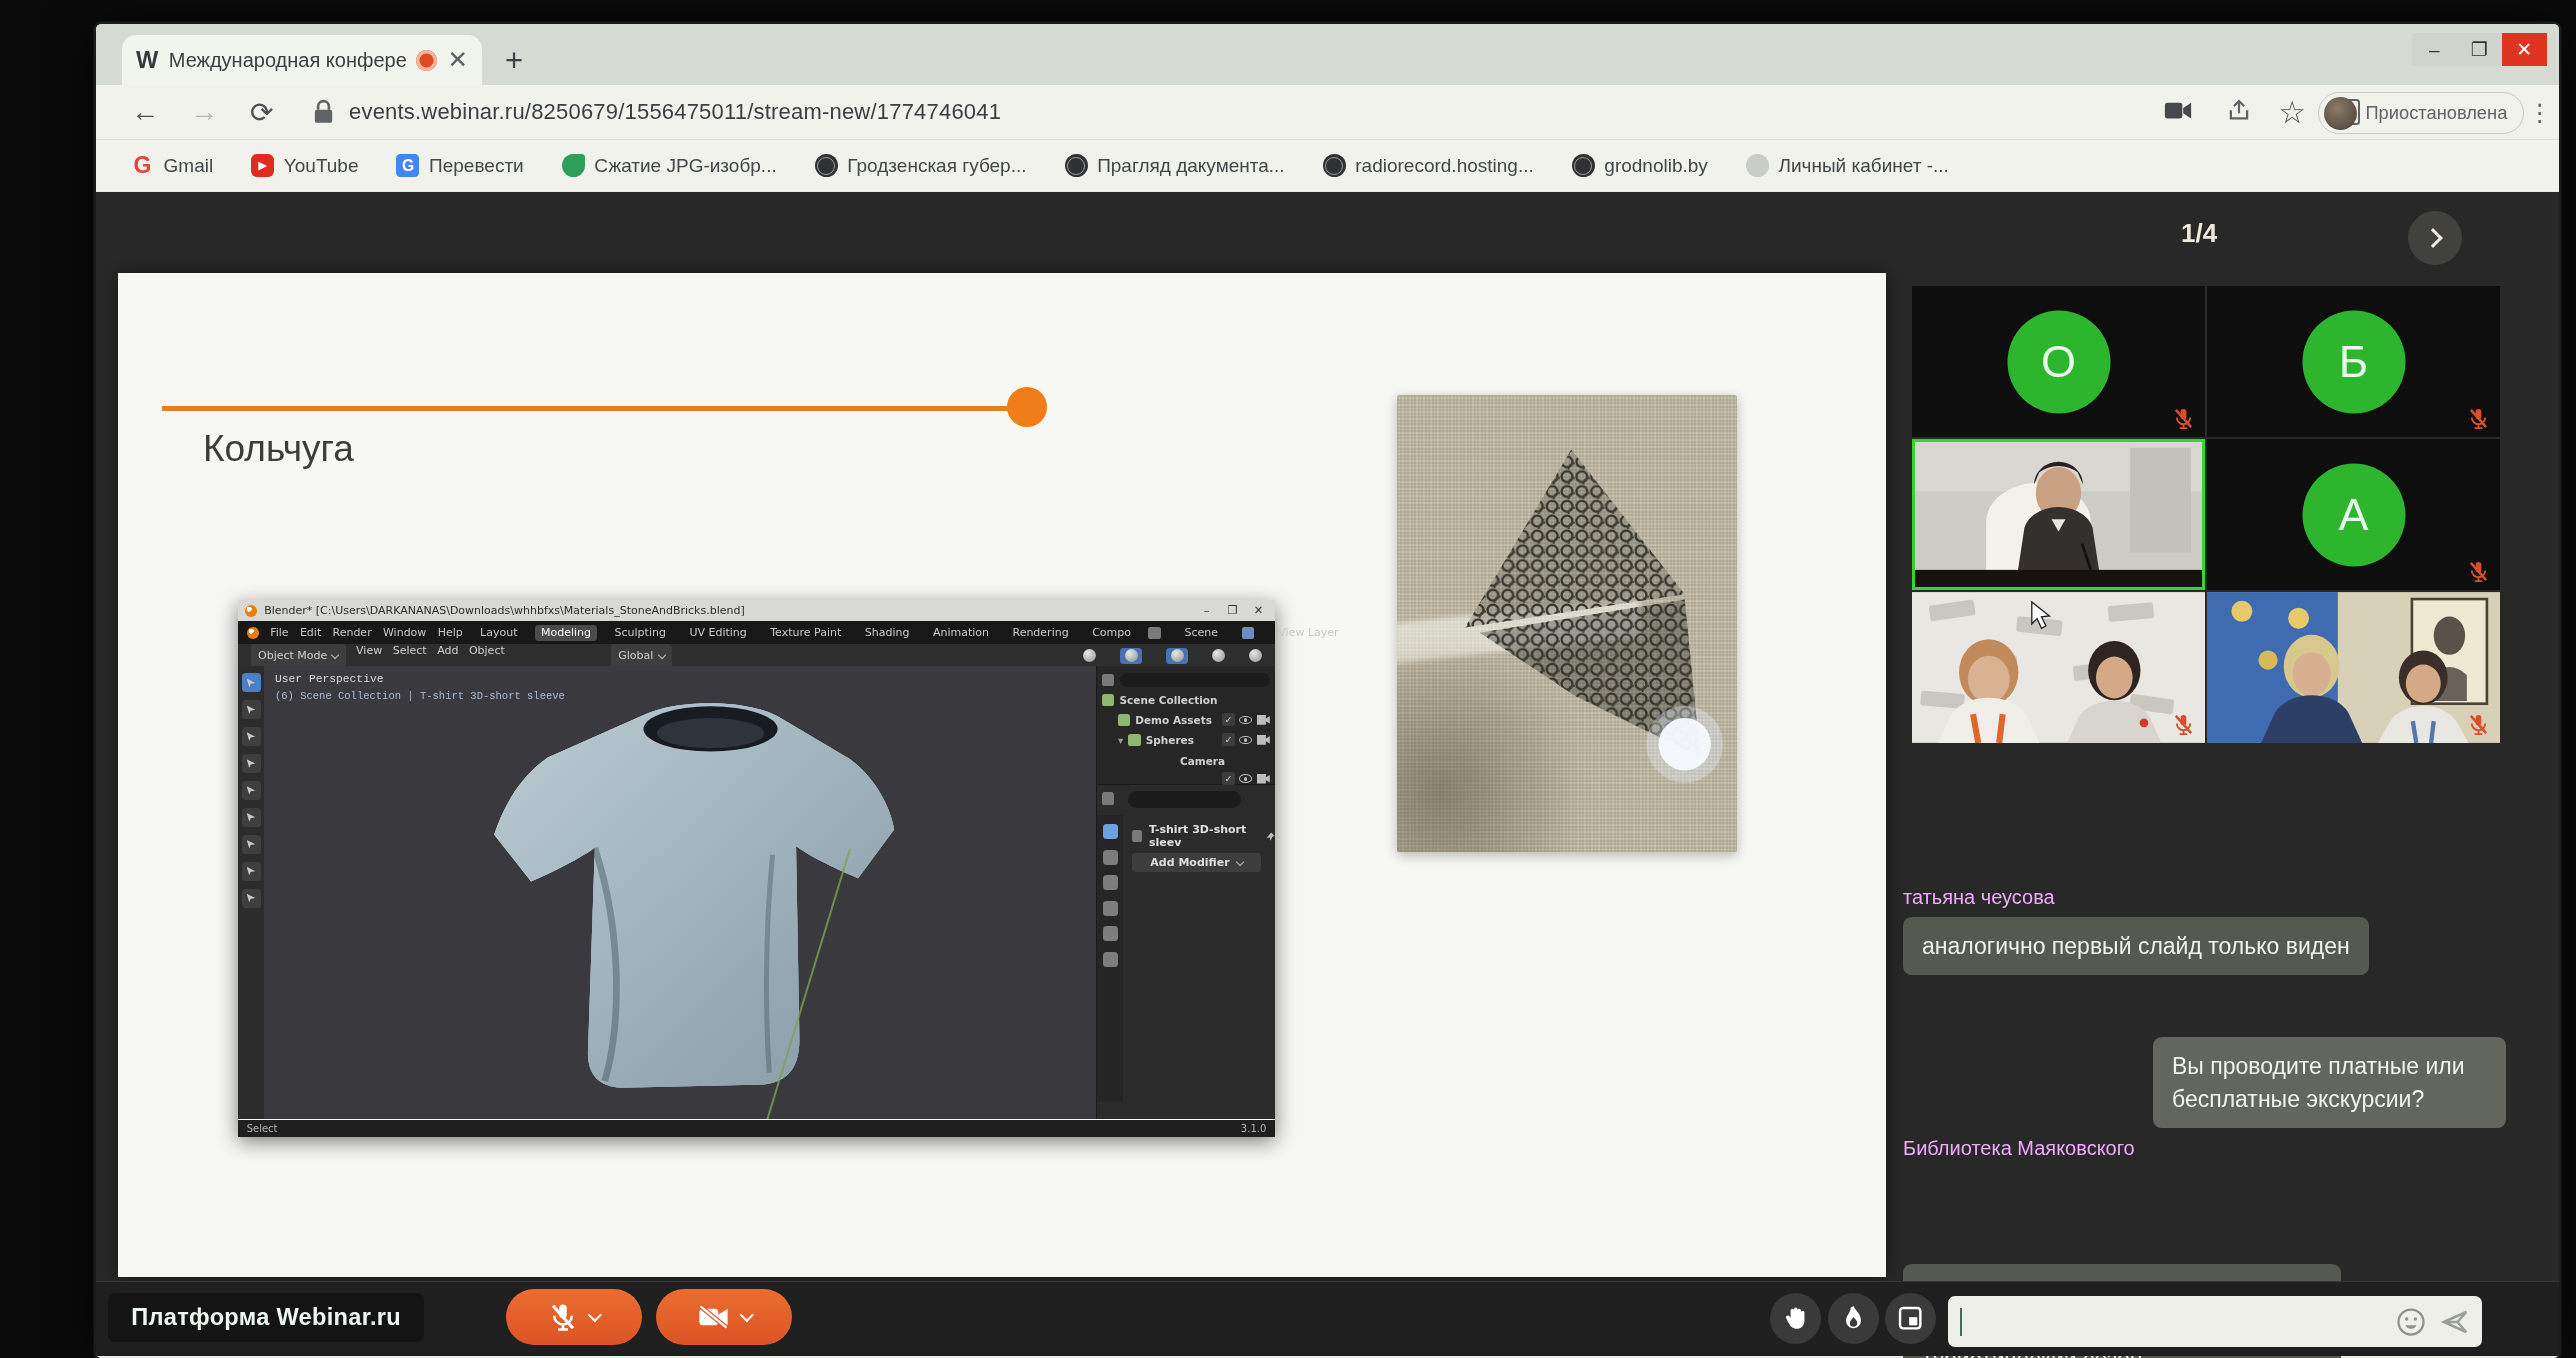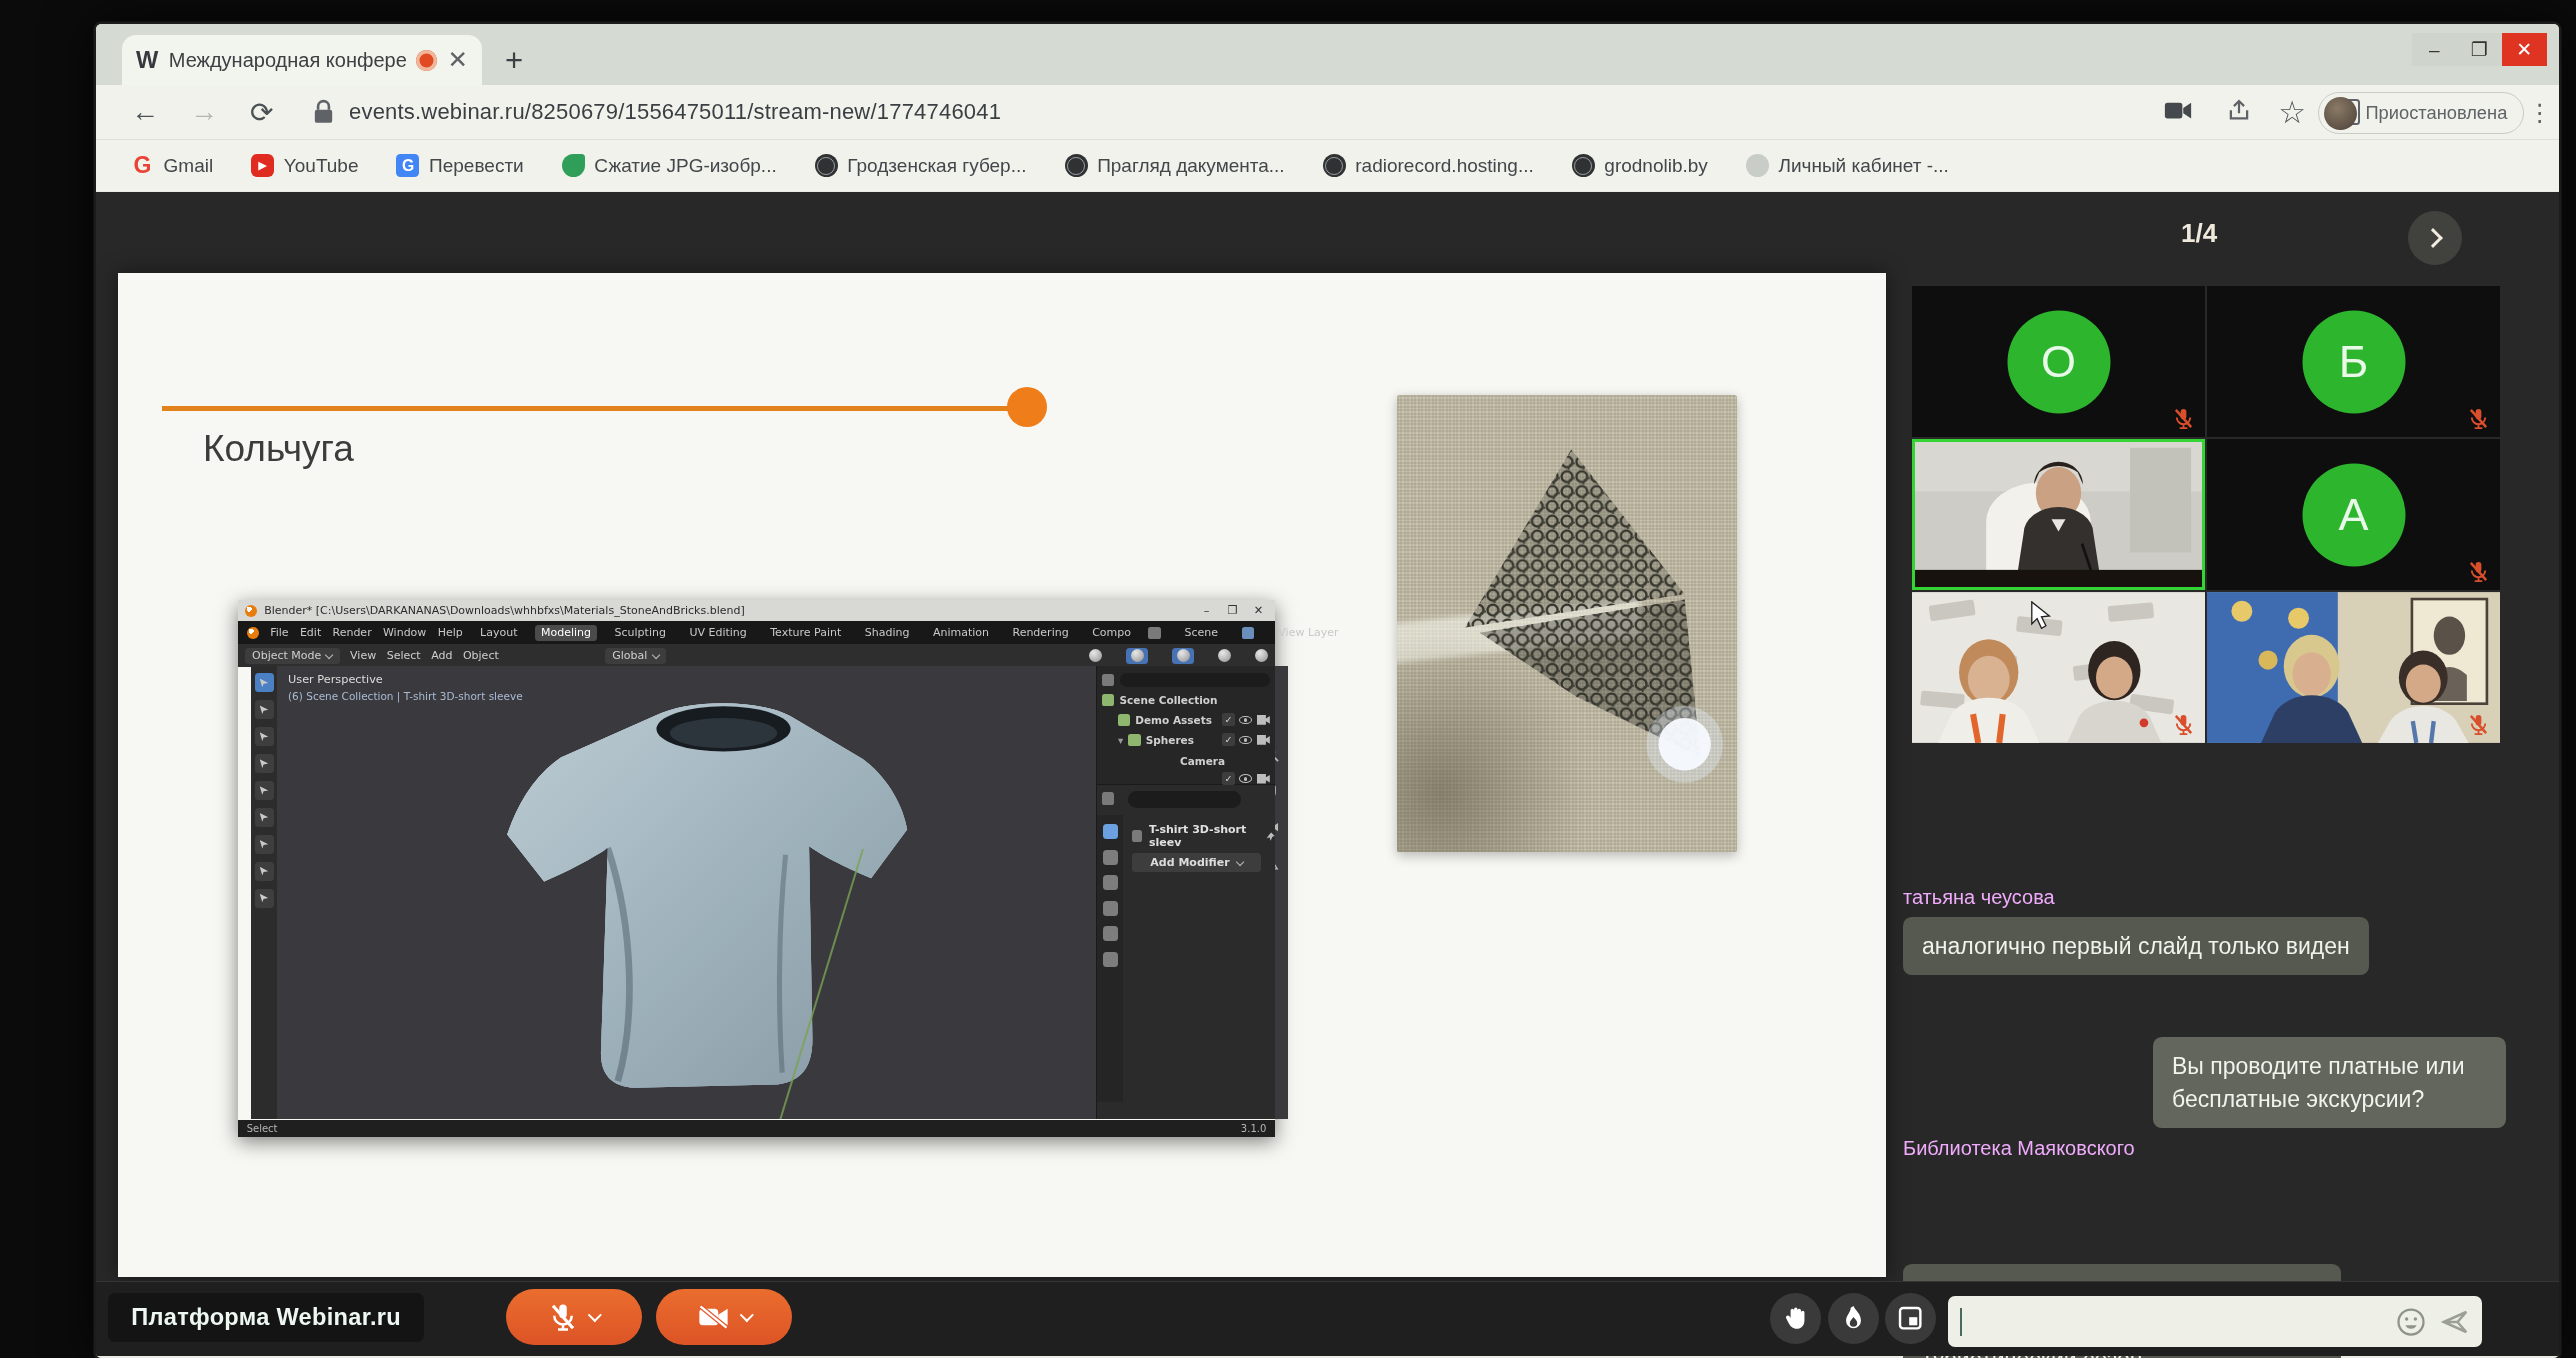--- a/index.html
+++ b/index.html
@@ -80,27 +80,27 @@
   .bl-titlebar { position:absolute; left:0; top:0; width:100%; height:21px; background:#d8d8d4; display:flex; align-items:center; padding:0 7px; gap:7px; }
   .bl-logo { width:12.2px; height:12.2px; border-radius:50%; background:radial-gradient(circle at 35% 35%, #fff 0 2.6px, #e87d0d 2.6px); flex:0 0 auto; }
   .bl-title { font-size:11px; color:#2b2b2b; flex:1; white-space:nowrap; overflow:hidden; }
   .bl-winbtn { font-size:11.3px; color:#333; width:19px; text-align:center; }
   .bl-menubar { position:absolute; left:0; top:21px; width:100%; height:23px; background:#181818; display:flex; align-items:center; gap:11.3px; padding:0 8.7px; font-size:11px; color:#c9c9c9; white-space:nowrap; }
   .ws { padding:1.7px 6.1px; border-radius:3.5px; }
   .ws.active { background:#4b4b4b; color:#fff; }
   .bl-right-group { margin-left:auto; display:flex; align-items:center; gap:24px; }
   .mini-ic { width:12.2px; height:12.2px; background:#6b8fbd; border-radius:2.6px; display:inline-block; }
   .mini-ic.gray { background:#7a7a7a; }
-  .bl-toolrow { position:absolute; left:0; top:44px; width:100%; height:23px; background:#2e2e2e; display:flex; align-items:center; gap:10.5px; padding:0 7px; font-size:11px; color:#cfcfcf; white-space:nowrap; }
+  .bl-toolrow { position:absolute; left:0; top:44px; width:100%; height:23px; background:#2e2e2e; display:flex; gap:10.5px; padding:0 13px; font-size:11px; color:#cfcfcf; white-space:nowrap; }
   .pill { background:#3d3d3d; border-radius:3.5px; padding:1.7px 7px; display:flex; align-items:center; gap:5.2px; }
   .chev { width:6.1px; height:6.1px; border-right:1.3px solid #bbb; border-bottom:1.3px solid #bbb; transform:rotate(45deg); margin-top:-2.6px; display:inline-block; }
   .sphere { width:13px; height:13px; border-radius:50%; background:radial-gradient(circle at 35% 30%, #e8e8e8, #8f8f8f); display:inline-block; }
   .sph-pill { background:#4772b3; border-radius:3.5px; padding:1.7px 4.4px; display:flex; gap:4.4px; }
 
-  .bl-body { position:absolute; left:13px; top:66px; width:100%; height:453px; background:#3a3a3e; overflow:hidden; }
+  .bl-body { position:absolute; left:0; top:66px; width:100%; height:453px; background:#3a3a3e; overflow:hidden;font-family:Liberation Mono, monospace; }
   .bl-toolstrip { position:absolute; left:0; top:0; width:26px; height:100%; background:#2c2c2c; display:flex; flex-direction:column; align-items:center; gap:7.9px; padding-top:7px; }
   .tool { width:19px; height:19px; border-radius:3.5px; background:#3e3e3e; position:relative; }
   .tool.active { background:#4b80c4; }
   .tool::after { content:""; position:absolute; inset:5.2px; background:#c9c9c9; clip-path:polygon(0 0, 100% 50%, 45% 60%, 30% 100%); }
   .vp-text1 { position:absolute; left:37px; top:7px; font-size:11.3px; color:#dcdcdc; }
   .vp-text2 { position:absolute; left:37px; top:23.6px; font-size:10.5px; color:#aabbd4; }
   .gizmo { position:absolute; right:38px; top:8.7px; }
   .vp-sideicons { position:absolute; right:8.7px; top:79px; display:flex; flex-direction:column; gap:19px; }
   .vp-side { width:17.5px; height:17.5px; opacity:.85; }
   .tshirt { position:absolute; left:223px; top:21px; }

